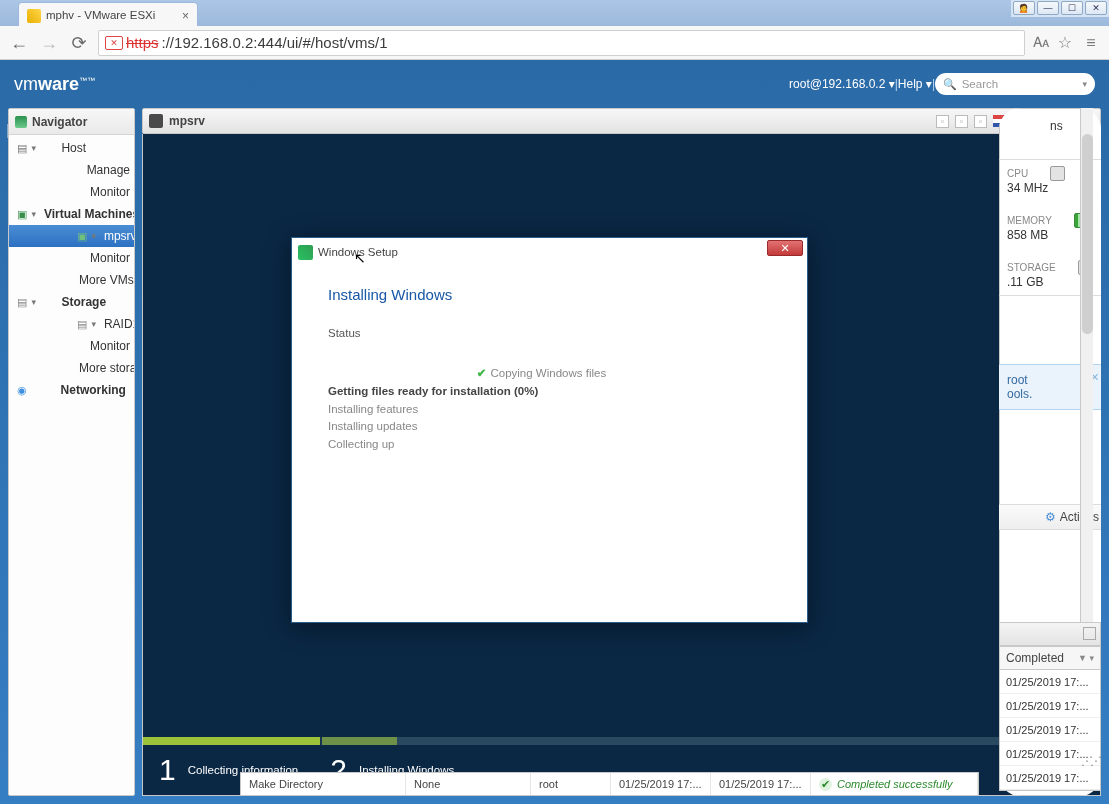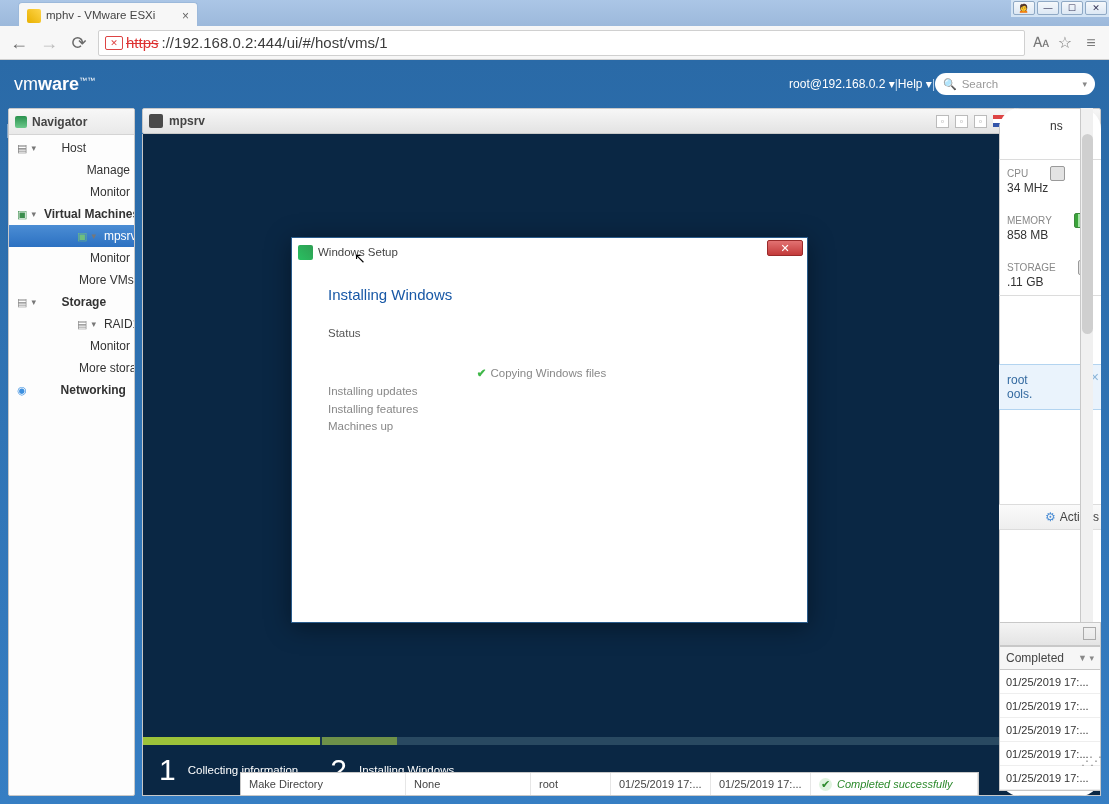--- a/index.html
+++ b/index.html
@@ -263,23 +263,24 @@
               <span class="wico"></span>
               <span>Windows Setup</span>
               <span class="cursor">↖</span>
               <div class="win-close">✕</div>
             </div>
             <div class="win-body">
               <h2>Installing Windows</h2>
               <div class="status-h">Status</div>
               <ul class="steps" id="steps">
                   <li class="done">Copying Windows files</li>
+                  <li class="active">Getting files ready for installation (0%)</li>
+                  <li class="">Installing features</li>
                   <li class="">Installing updates</li>
-                  <li class="">Installing features</li>
-                  <li class="">Machines up</li>
+                  <li class="">Collecting up</li>
                 </ul>
             </div>
           </div>
 
           <div class="setup-progress">
             <div class="progbar-track"></div>
             <div class="progbar-done1"></div>
             <div class="progbar-done2"></div>
             <div class="steplabels">
               <div class="steplabel">

